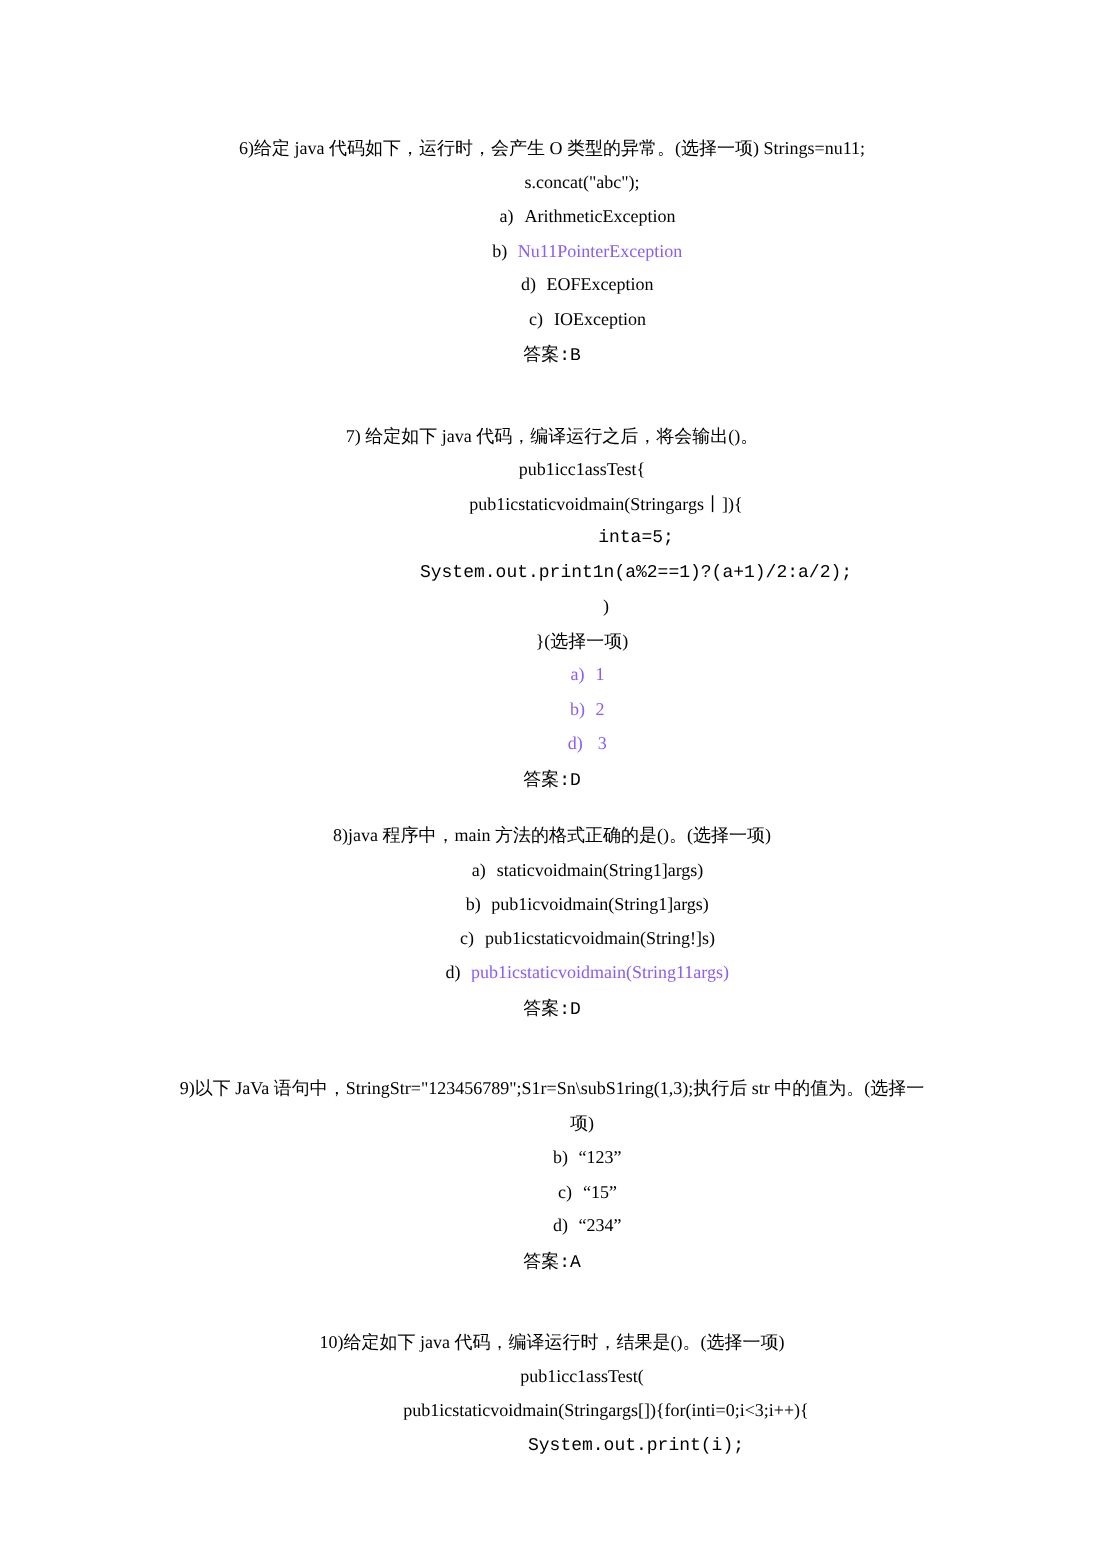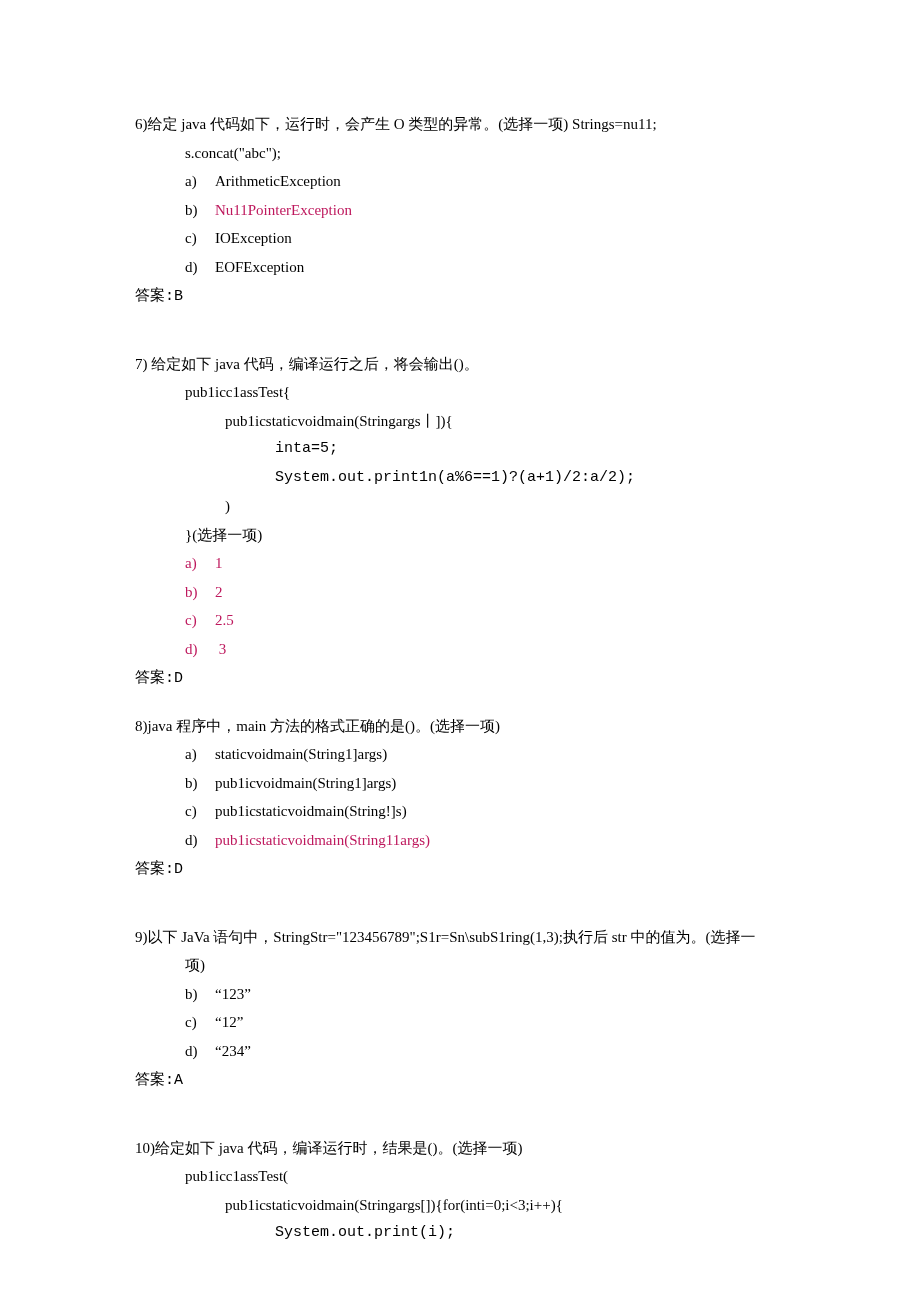--- a/index.html
+++ b/index.html
@@ -12,20 +12,21 @@
     line-height: 1.9;
   }
   .page {
     width: 920px;
     min-height: 1301px;
     box-sizing: border-box;
     padding: 110px 135px 60px 135px;
   }
   .q-block {
     margin-bottom: 18px;
+    text-align: center;
   }
   .q-head {
     display: block;
     text-indent: 0;
   }
   .code-line {
     padding-left: 50px;
   }
   .code-line-2 {
     padding-left: 90px;
@@ -34,75 +35,74 @@
     padding-left: 140px;
     font-family: Liberation Mono, monospace;
   }
   .opt {
     padding-left: 50px;
   }
   .opt .letter {
     display: inline-block;
     width: 30px;
   }
-  .red { color: #be185d; }
+  .red { color: #8b5cf6; }
   .answer {
     margin-top: 2px;
     font-family: Liberation Mono, monospace;
   }
   .gap { height: 20px; }
 </style>
 </head>
 <body>
 
 <div class="page">
 
   <div class="q-block">
     <div class="q-head">6)给定 java 代码如下，运行时，会产生 O 类型的异常。(选择一项) Strings=nu11;</div>
     <div class="code-line">s.concat("abc");</div>
     <div class="opt"><span class="letter">a)</span><span>ArithmeticException</span></div>
     <div class="opt"><span class="letter">b)</span><span class="red">Nu11PointerException</span></div>
+    <div class="opt"><span class="letter">d)</span><span>EOFException</span></div>
     <div class="opt"><span class="letter">c)</span><span>IOException</span></div>
-    <div class="opt"><span class="letter">d)</span><span>EOFException</span></div>
     <div class="answer">答案:B</div>
   </div>
 
   <div class="gap"></div>
 
   <div class="q-block">
     <div class="q-head">7)    给定如下 java 代码，编译运行之后，将会输出()。</div>
     <div class="code-line">pub1icc1assTest{</div>
     <div class="code-line-2">pub1icstaticvoidmain(Stringargs丨]){</div>
     <div class="code-line-3">inta=5;</div>
-    <div class="code-line-3">System.out.print1n(a%6==1)?(a+1)/2:a/2);</div>
+    <div class="code-line-3">System.out.print1n(a%2==1)?(a+1)/2:a/2);</div>
     <div class="code-line-2">)</div>
     <div class="code-line">}(选择一项)</div>
     <div class="opt red"><span class="letter">a)</span><span>1</span></div>
     <div class="opt red"><span class="letter">b)</span><span>2</span></div>
-    <div class="opt red"><span class="letter">c)</span><span>2.5</span></div>
     <div class="opt red"><span class="letter">d)</span><span> 3</span></div>
     <div class="answer">答案:D</div>
   </div>
 
   <div class="q-block">
     <div class="q-head">8)java 程序中，main 方法的格式正确的是()。(选择一项)</div>
     <div class="opt"><span class="letter">a)</span><span>staticvoidmain(String1]args)</span></div>
     <div class="opt"><span class="letter">b)</span><span>pub1icvoidmain(String1]args)</span></div>
     <div class="opt"><span class="letter">c)</span><span>pub1icstaticvoidmain(String!]s)</span></div>
     <div class="opt"><span class="letter">d)</span><span class="red">pub1icstaticvoidmain(String11args)</span></div>
     <div class="answer">答案:D</div>
   </div>
 
   <div class="gap"></div>
 
   <div class="q-block">
     <div class="q-head">9)以下 JaVa 语句中，StringStr="123456789";S1r=Sn\subS1ring(1,3);执行后 str 中的值为。(选择一</div>
     <div class="code-line">项)</div>
     <div class="opt"><span class="letter">b)</span><span>“123”</span></div>
-    <div class="opt"><span class="letter">c)</span><span>“12”</span></div>
+    <div class="opt"><span class="letter">c)</span><span>“15”</span></div>
     <div class="opt"><span class="letter">d)</span><span>“234”</span></div>
     <div class="answer">答案:A</div>
   </div>
 
   <div class="gap"></div>
 
   <div class="q-block">
     <div class="q-head">10)给定如下 java 代码，编译运行时，结果是()。(选择一项)</div>
     <div class="code-line">pub1icc1assTest(</div>
     <div class="code-line-2">pub1icstaticvoidmain(Stringargs[]){for(inti=0;i&lt;3;i++){</div>

